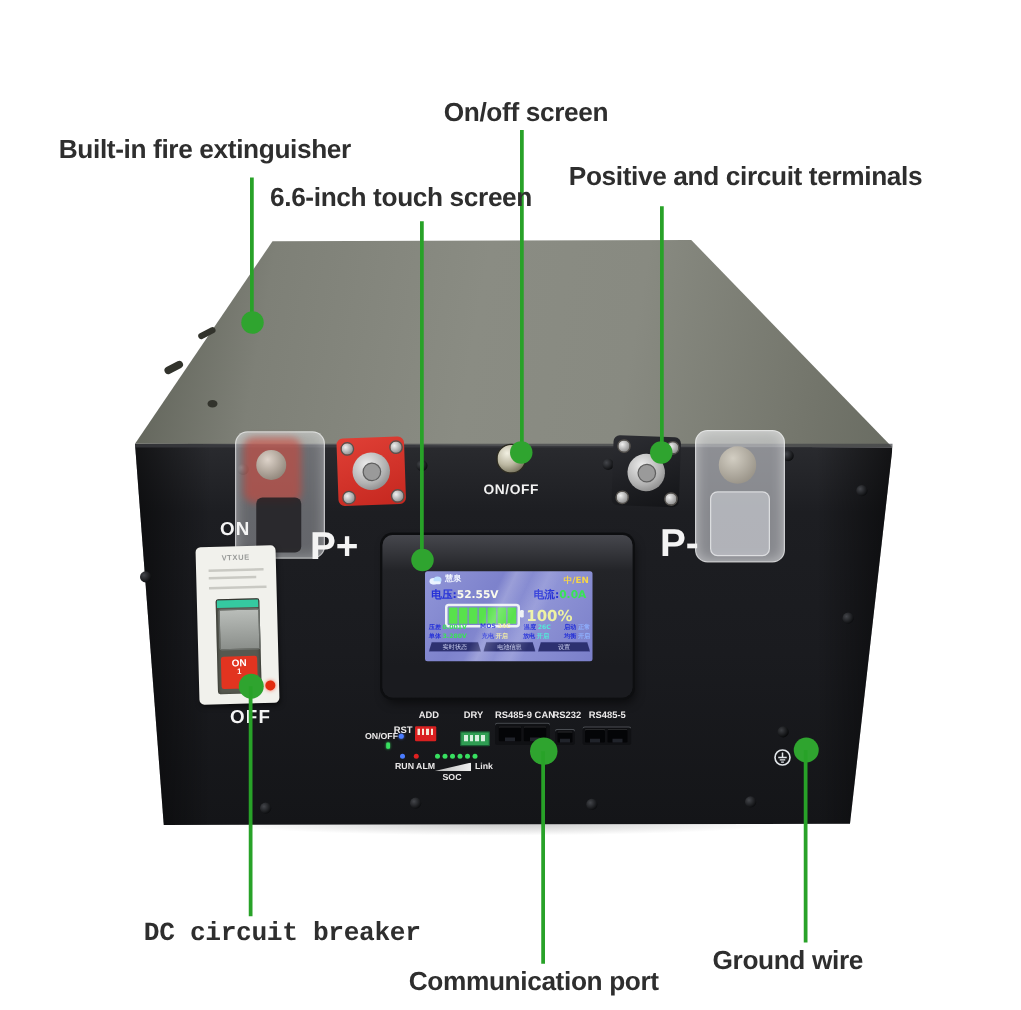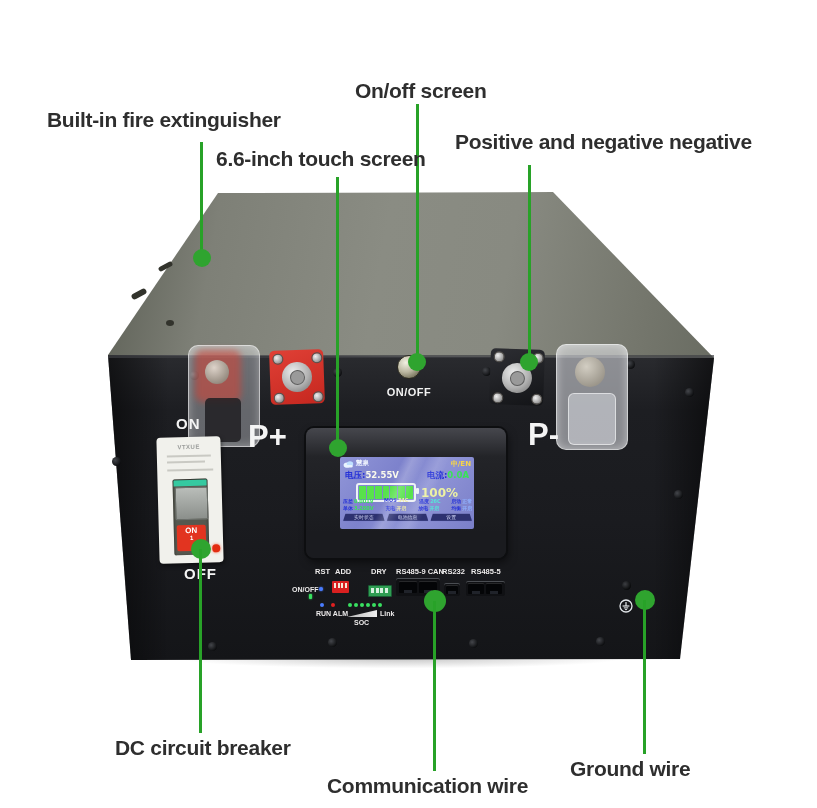--- a/index.html
+++ b/index.html
@@ -239,21 +239,21 @@
           <div class="lcd-tab">实时状态</div>
           <div class="lcd-tab">电池信息</div>
           <div class="lcd-tab">设置</div>
         </div>
       </div>
       <div class="lcd-sheen"></div>
     </div>
   </div>
 
   <div class="comm">
-    <span class="tag" style="left:25px;top:2px;">RST</span>
+    <span class="tag" style="left:25px;top:14px;">RST</span>
     <span class="tag" style="left:45px;top:2px;">ADD</span>
     <span class="tag" style="left:81px;top:2px;">DRY</span>
     <span class="tag" style="left:106px;top:2px;">RS485-9 CAN</span>
     <span class="tag" style="left:152px;top:2px;">RS232</span>
     <span class="tag" style="left:181px;top:2px;">RS485-5</span>
 
     <span class="tag" style="left:2px;top:21px;font-size:7px;">ON/OFF</span>
     <div class="led" style="left:29px;top:22px;background:#4a7cff;box-shadow:0 0 2px #4a7cff;"></div>
     <div class="mini-led" style="left:19px;top:29px;"></div>
 
@@ -312,35 +312,35 @@
     <div class="callout-dot" style="left:329px;top:439px;width:18px;height:18px;"></div>
   </div>
 
   <div>
     <div class="callout-label" style="left:355px;top:79px;">On/off screen</div>
     <div class="callout-line" style="left:416px;top:104px;height:258px;"></div>
     <div class="callout-dot" style="left:408px;top:353px;width:18px;height:18px;"></div>
   </div>
 
   <div>
-    <div class="callout-label" style="left:455px;top:130px;">Positive and negative negative</div>
+    <div class="callout-label" style="left:455px;top:130px;">Positive and circuit terminals</div>
     <div class="callout-line" style="left:528px;top:165px;height:197px;"></div>
     <div class="callout-dot" style="left:520px;top:353px;width:18px;height:18px;"></div>
   </div>
 
   <div>
     <div class="callout-dot" style="left:191px;top:539px;width:20px;height:20px;"></div>
     <div class="callout-line" style="left:199px;top:549px;height:184px;"></div>
-    <div class="callout-label" style="left:115px;top:736px;">DC circuit breaker</div>
+    <div class="callout-label" style="left:115px;top:736px;font-family:Liberation Mono, monospace;">DC circuit breaker</div>
   </div>
 
   <div>
     <div class="callout-dot" style="left:424px;top:590px;width:22px;height:22px;"></div>
     <div class="callout-line" style="left:433px;top:601px;height:170px;"></div>
-    <div class="callout-label" style="left:327px;top:774px;">Communication wire</div>
+    <div class="callout-label" style="left:327px;top:774px;">Communication port</div>
   </div>
 
   <div>
     <div class="callout-dot" style="left:635px;top:590px;width:20px;height:20px;"></div>
     <div class="callout-line" style="left:643px;top:600px;height:154px;"></div>
     <div class="callout-label" style="left:570px;top:757px;">Ground wire</div>
   </div>
 
 </div>
 

